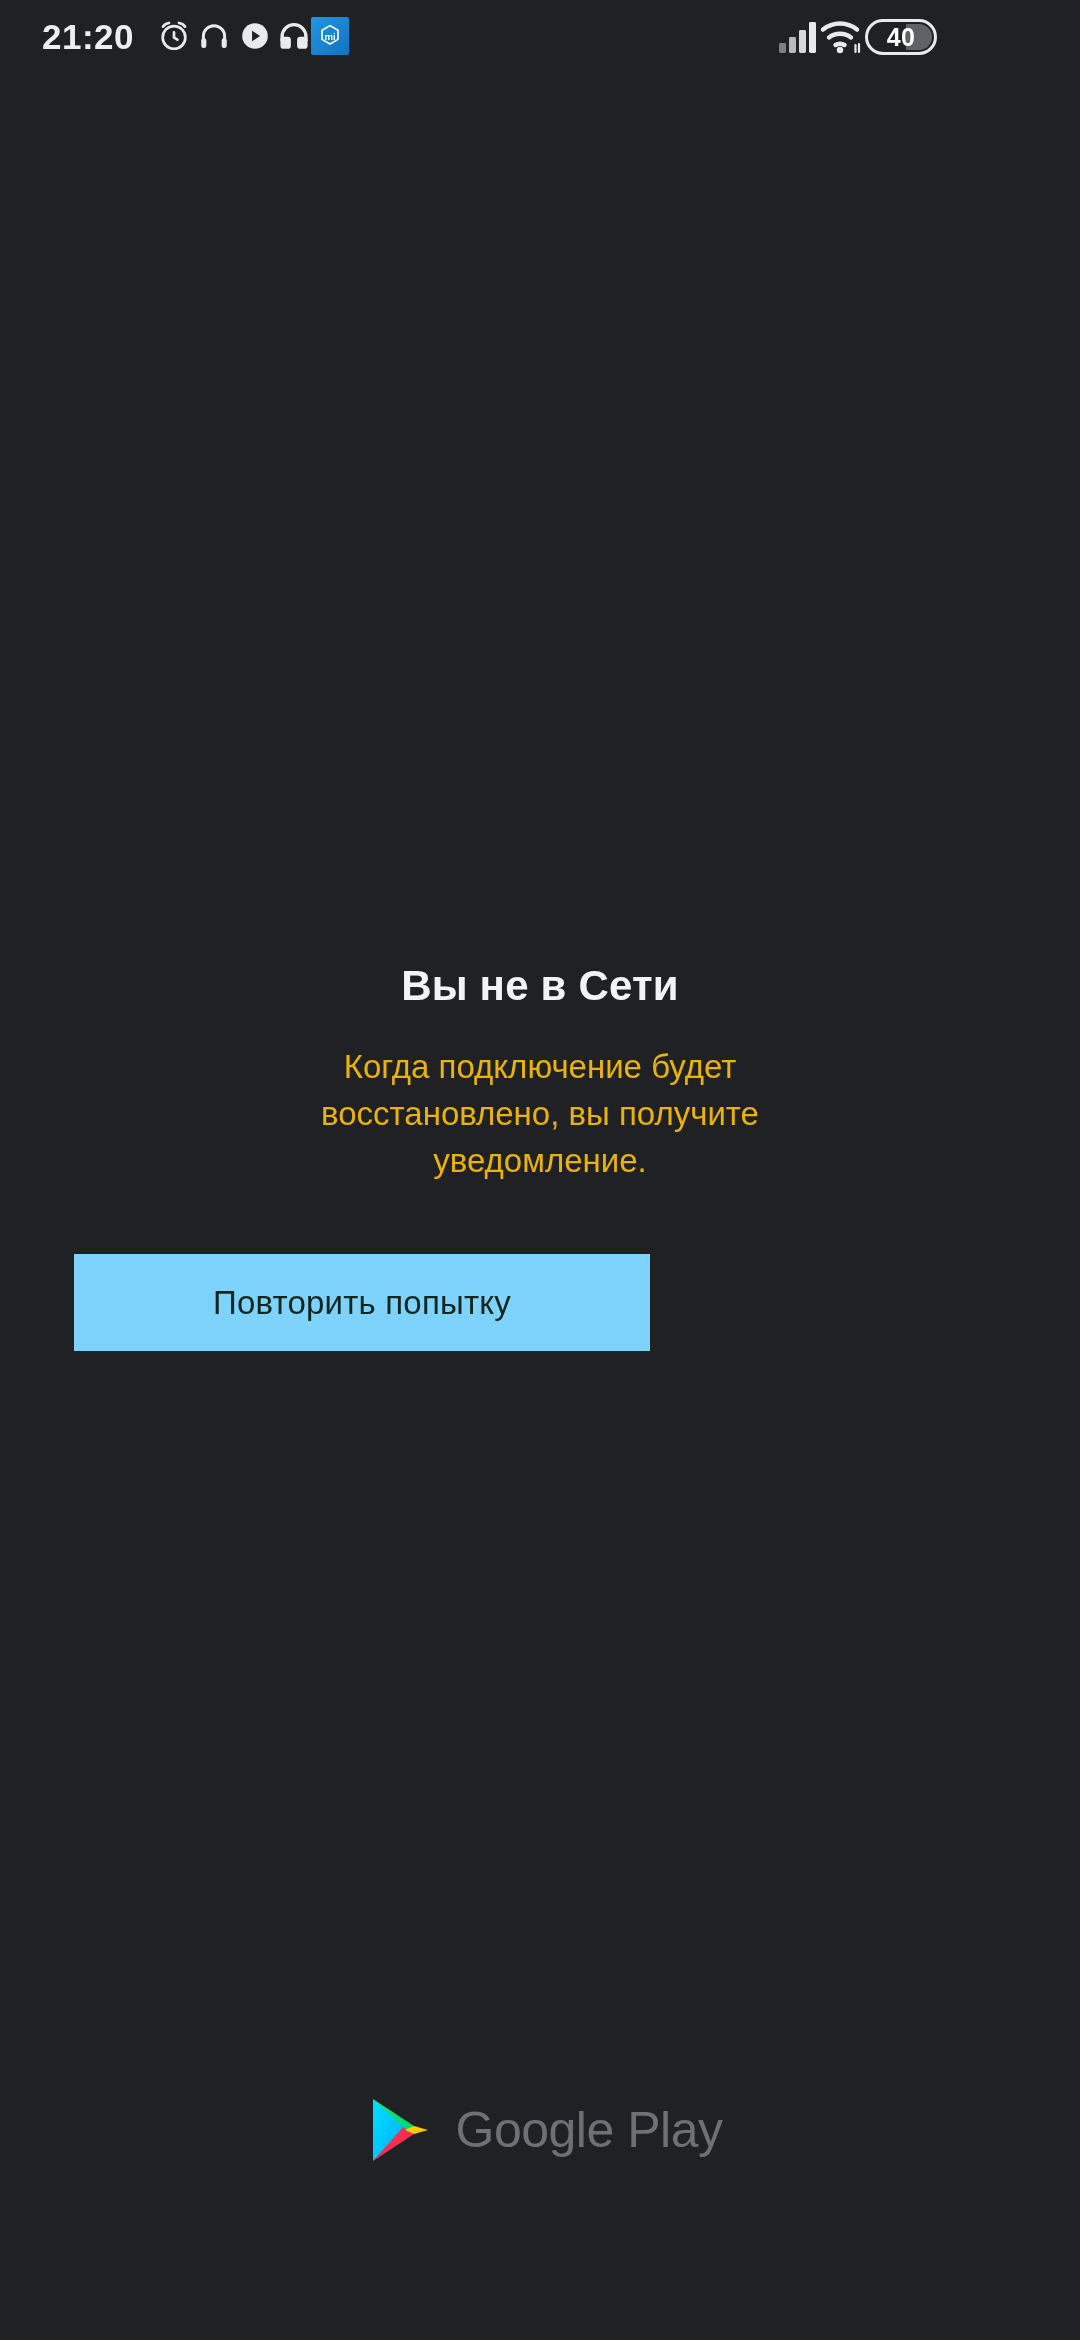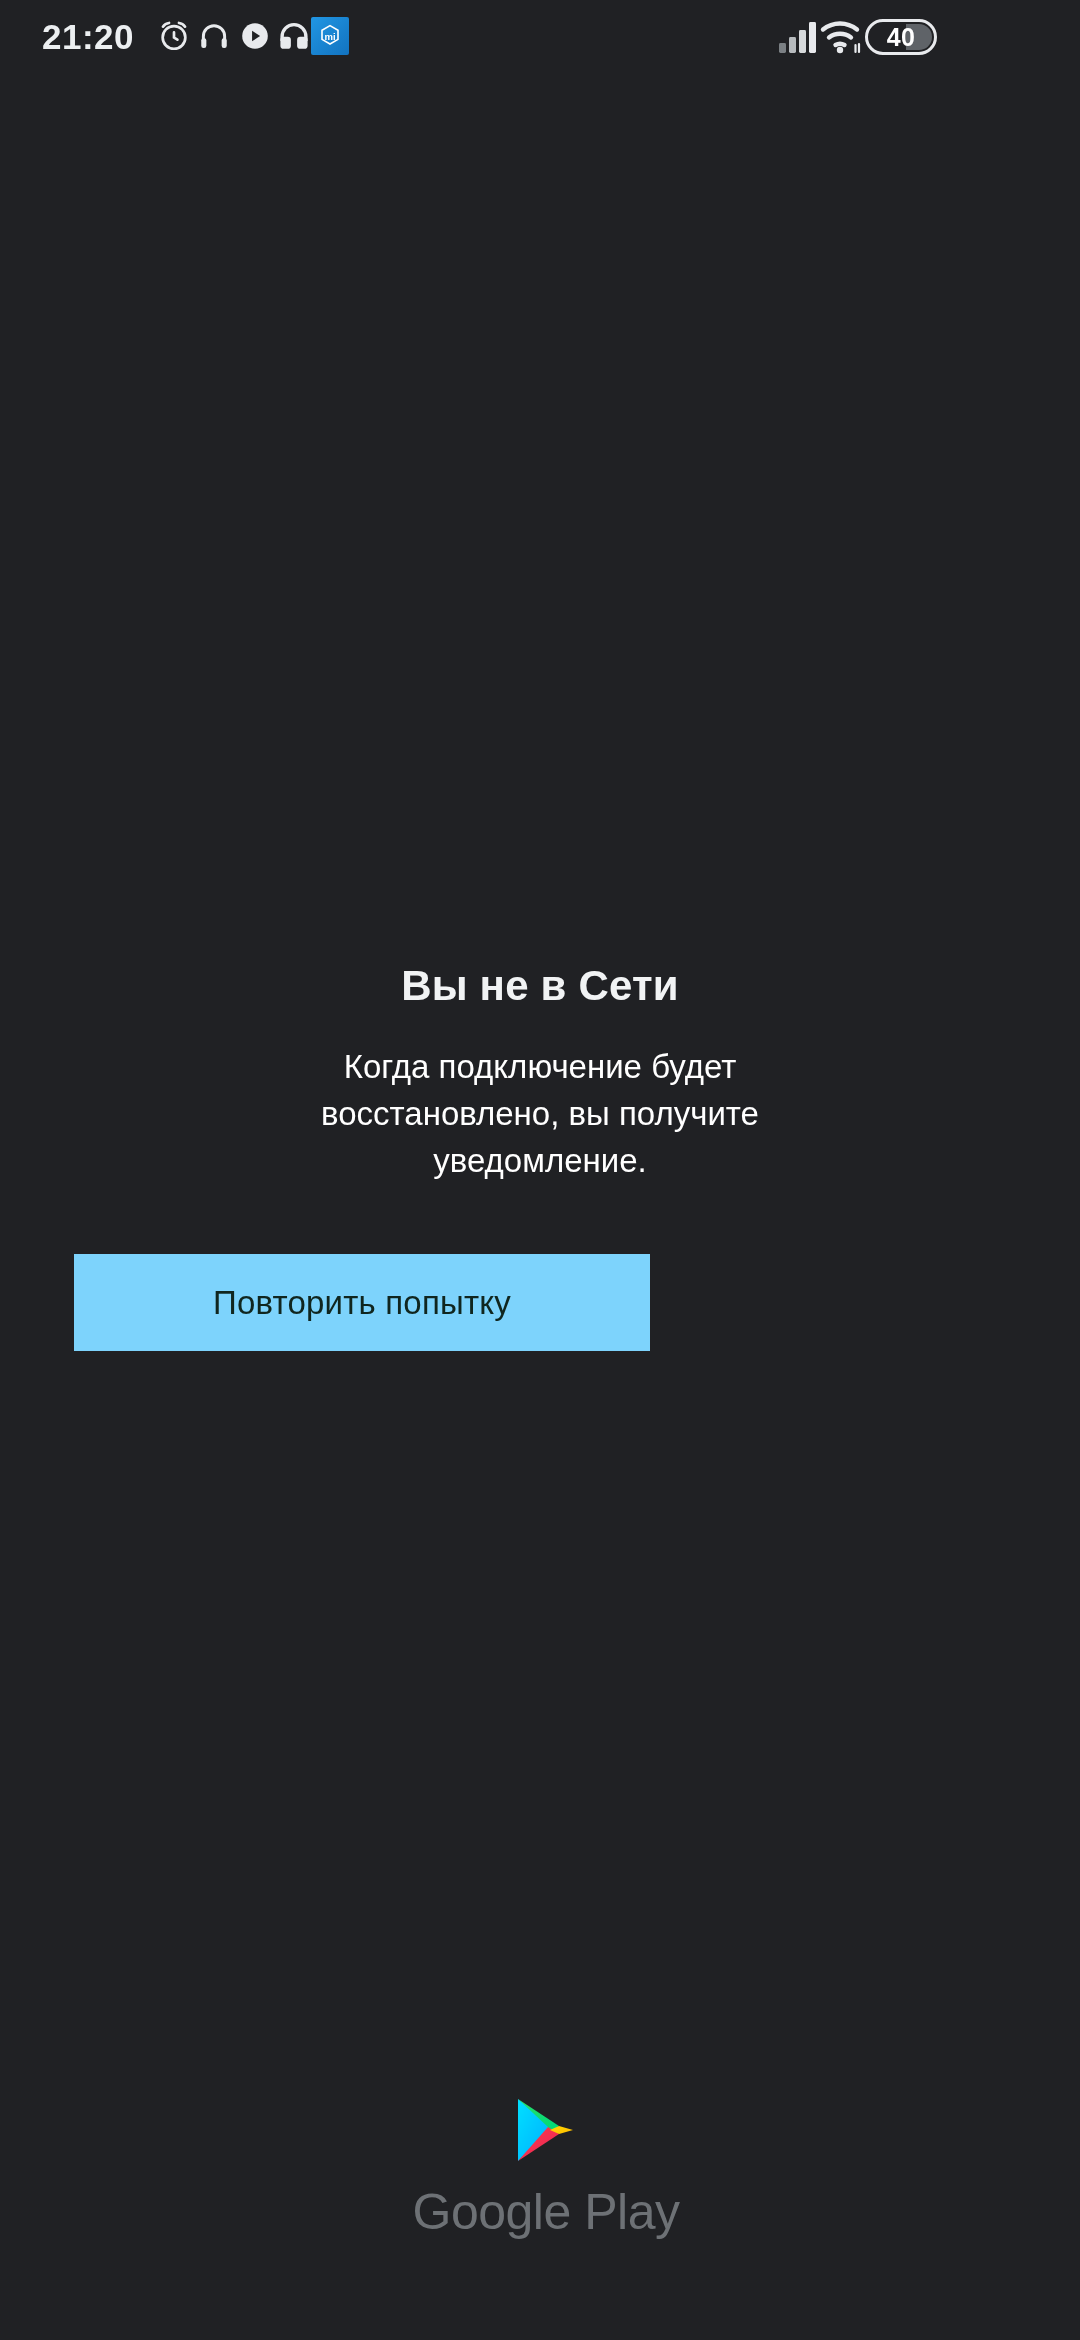--- a/index.html
+++ b/index.html
@@ -56,21 +56,21 @@
   }
   .headline{
     color:#f1f3f4;
     font-size:42px; font-weight:700;
     letter-spacing:0.2px;
     text-align:center;
     line-height:1.15;
   }
   .subtext{
     margin-top:34px;
-    color:#ffffff;
+    color:#eab308;
     font-size:33px; font-weight:400;
     text-align:center;
     line-height:1.42;
     max-width:640px;
   }
   .retry-button{
     position:absolute; top:1254px; left:74px;
     width:576px; height:97px;
     background:#7dd3fc;
     border:none; border-radius:0;
@@ -78,21 +78,21 @@
     font-family:"Liberation Sans", sans-serif;
     font-size:33px; font-weight:400;
     letter-spacing:0.2px;
     cursor:pointer;
     display:flex; align-items:center; justify-content:center;
   }
 
   
   .play-footer{
     position:absolute; top:2097px; left:12px; right:0;
-    display:flex; align-items:center; justify-content:center; gap:24px;flex-direction:column;
+    display:flex; align-items:center; justify-content:center; gap:24px;
   }
   .play-wordmark{
     color:#6d7175;
     font-size:50px; font-weight:400;
     letter-spacing:-0.5px;
     line-height:1;
   }
 </style>
 </head>
 <body>

